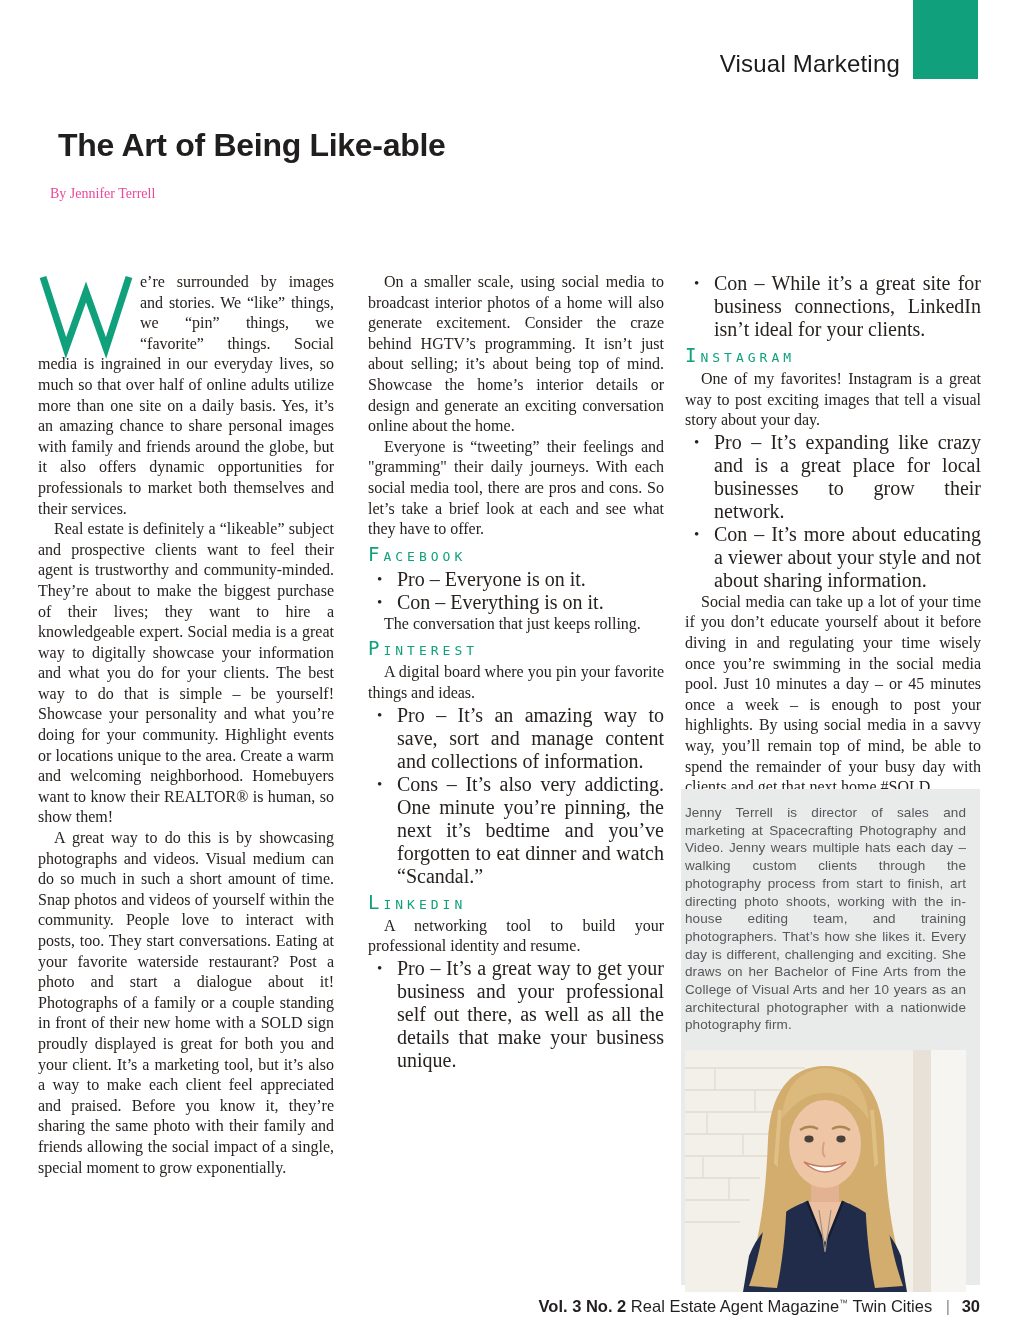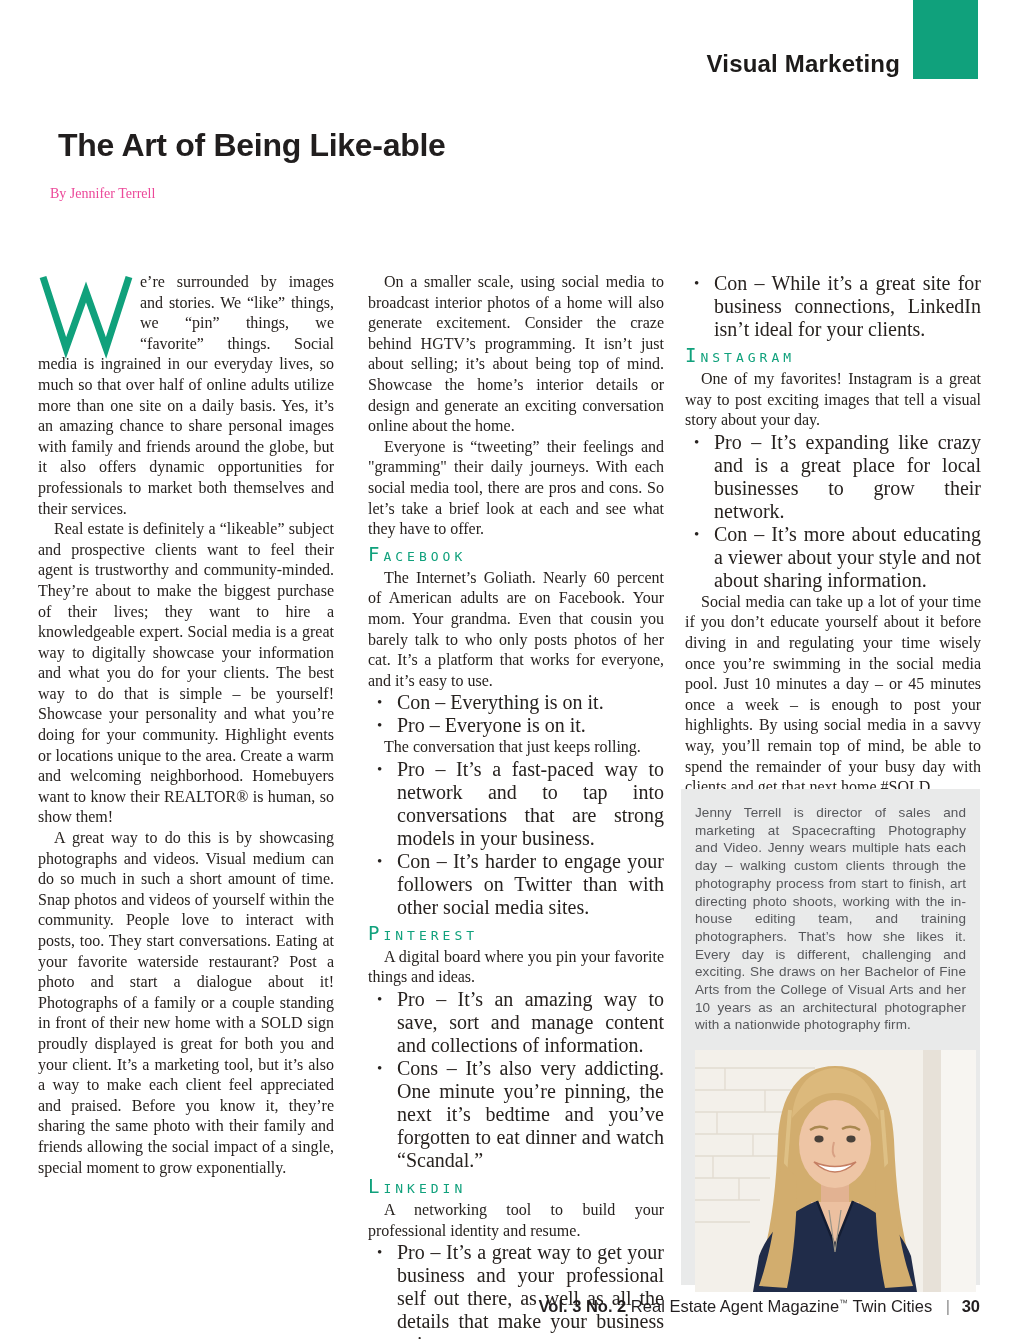--- a/index.html
+++ b/index.html
@@ -4,21 +4,21 @@
 <style>
   :root { --accent:#10a17c; --ink:#27221f; --bio-ink:#56575b; --bio-bg:#e9eaea; }
   * { box-sizing:border-box; }
   html,body { margin:0; padding:0; background:#ffffff; }
   .page {
     position:relative; width:1024px; height:1339px; background:#ffffff;
     overflow:hidden; font-family:"Liberation Serif", serif; color:var(--ink);
   }
   .section-label {
     position:absolute; top:50px; right:124px;
-    font-family:"Liberation Sans", sans-serif; font-size:24px; font-weight:700;
+    font-family:"Liberation Sans", sans-serif; font-size:24px; font-weight:400;
     color:#1d1b1a; letter-spacing:0.2px;
   }
   .accent-block { position:absolute; left:913px; top:0; width:65px; height:79px; background:var(--accent); }
   .article-title {
     position:absolute; left:50px; top:119px; margin:8px;
     font-family:"Liberation Sans", sans-serif; font-size:32px; font-weight:700;
     letter-spacing:-0.3px; color:#211e1e;
   }
   .byline { position:absolute; left:50px; top:186px; font-size:14px; color:#ec4899; }
 
@@ -41,21 +41,21 @@
   .sec-h::first-letter { text-transform:uppercase; }
 
   .pro-con { list-style:none; margin:0; padding:0; }
   .pro-con li {
     position:relative; padding-left:29px; font-size:20px; line-height:23px; text-align:justify;
   }
   .pro-con li::before { content:"\2022"; position:absolute; left:9px; top:0; font-size:15px; }
 
   .bio-box {
     position:absolute; left:681px; top:789px; width:299px; height:496px;
-    background:var(--bio-bg); padding:15px 14px 0 14px;
+    background:var(--bio-bg); padding:15px 14px 0 4px;
   }
   .bio-text {
     margin:0; font-family:"Liberation Sans", sans-serif; font-size:13.5px;
     line-height:17.7px; color:var(--bio-ink); text-align:justify; letter-spacing:0.1px;
   }
   .portrait { display:block; width:281px; height:242px; margin:16px auto 0 auto; }
 
   .footer {
     position:absolute; top:1297px; right:44px;
     font-family:"Liberation Sans", sans-serif; font-size:16.5px; color:#231f20; white-space:nowrap;
@@ -81,30 +81,25 @@
             <polyline points="5,3 28,74 48,18 68,74 91,3" fill="none" stroke="currentColor" stroke-width="7" stroke-miterlimit="12"></polyline>
           </svg>
         </span>e’re surrounded by images and stories. We “like” things, we “pin” things, we “favorite” things. Social media is ingrained in our everyday lives, so much so that over half of online adults utilize more than one site on a daily basis. Yes, it’s an amazing chance to share personal images with family and friends around the globe, but it also offers dynamic opportunities for professionals to market both themselves and their services.</p>
       <p class="body-p indent">Real estate is definitely a “likeable” subject and prospective clients want to feel their agent is trustworthy and community-minded. They’re about to make the biggest purchase of their lives; they want to hire a knowledgeable expert. Social media is a great way to digitally showcase your information and what you do for your clients. The best way to do that is simple – be yourself! Showcase your personality and what you’re doing for your community. Highlight events or locations unique to the area. Create a warm and welcoming neighborhood. Homebuyers want to know their REALTOR® is human, so show them!</p>
       <p class="body-p indent">A great way to do this is by showcasing photographs and videos. Visual medium can do so much in such a short amount of time. Snap photos and videos of yourself within the community. People love to interact with posts, too. They start conversations. Eating at your favorite waterside restaurant? Post a photo and start a dialogue about it! Photographs of a family or a couple standing in front of their new home with a SOLD sign proudly displayed is great for both you and your client. It’s a marketing tool, but it’s also a way to make each client feel appreciated and praised. Before you know it, they’re sharing the same photo with their family and friends allowing the social impact of a single, special moment to grow exponentially.</p>
     </div>
   <div class="article-col" id="col-1">
       <p class="body-p indent">On a smaller scale, using social media to broadcast interior photos of a home will also generate excitement. Consider the craze behind HGTV’s programming. It isn’t just about selling; it’s about being top of mind. Showcase the home’s interior details or design and generate an exciting conversation online about the home.</p>
       <p class="body-p indent">Everyone is “tweeting” their feelings and "gramming" their daily journeys. With each social media tool, there are pros and cons. So let’s take a brief look at each and see what they have to offer.</p>
       <h3 class="sec-h">Facebook</h3>
-      <p class="body-p indent">The Internet’s Goliath. Nearly 60 percent of American adults are on Facebook. Your mom. Your grandma. Even that cousin you barely talk to who only posts photos of her cat. It’s a platform that works for everyone, and it’s easy to use.</p>
       <ul class="pro-con">
+        <li>Pro – Everyone is on it.</li>
         <li>Con – Everything is on it.</li>
-        <li>Pro – Everyone is on it.</li>
       </ul>
       <p class="body-p indent">The conversation that just keeps rolling.</p>
-      <ul class="pro-con">
-        <li>Pro – It’s a fast-paced way to network and to tap into conversations that are strong models in your business.</li>
-        <li>Con – It’s harder to engage your followers on Twitter than with other social media sites.</li>
-      </ul>
       <h3 class="sec-h">Pinterest</h3>
       <p class="body-p indent">A digital board where you pin your favorite things and ideas.</p>
       <ul class="pro-con">
         <li>Pro – It’s an amazing way to save, sort and manage content and collections of information.</li>
         <li>Cons – It’s also very addicting. One minute you’re pinning, the next it’s bedtime and you’ve forgotten to eat dinner and watch “Scandal.”</li>
       </ul>
       <h3 class="sec-h">LinkedIn</h3>
       <p class="body-p indent">A networking tool to build your professional identity and resume.</p>
       <ul class="pro-con">
         <li>Pro – It’s a great way to get your business and your professional self out there, as well as all the details that make your business unique.</li>

